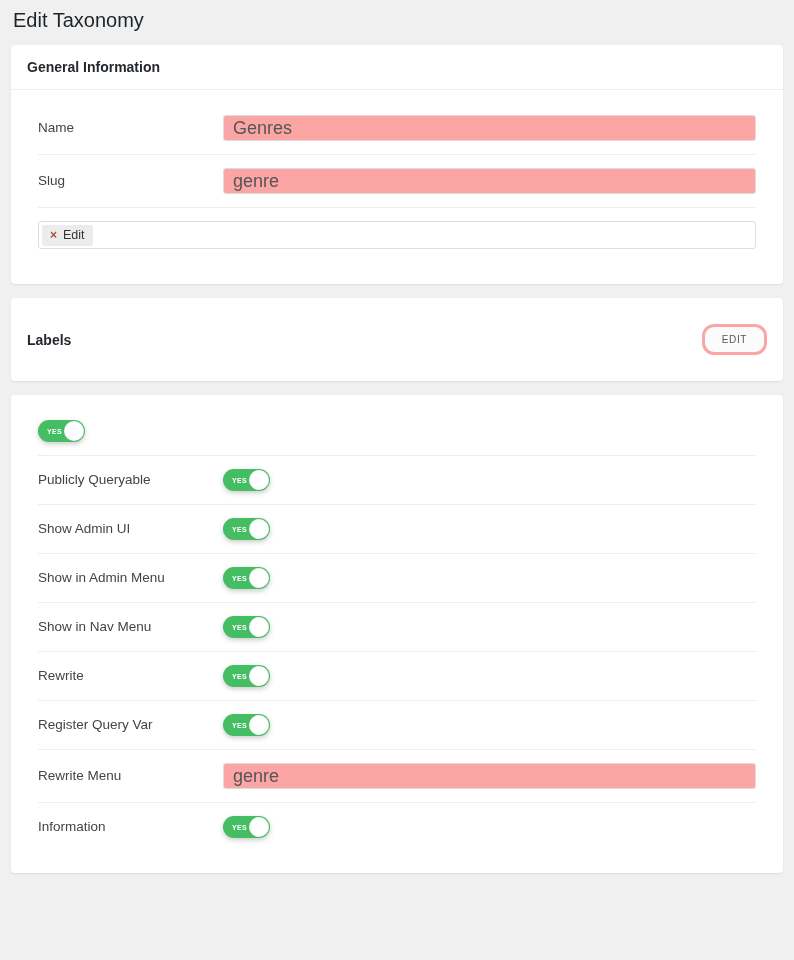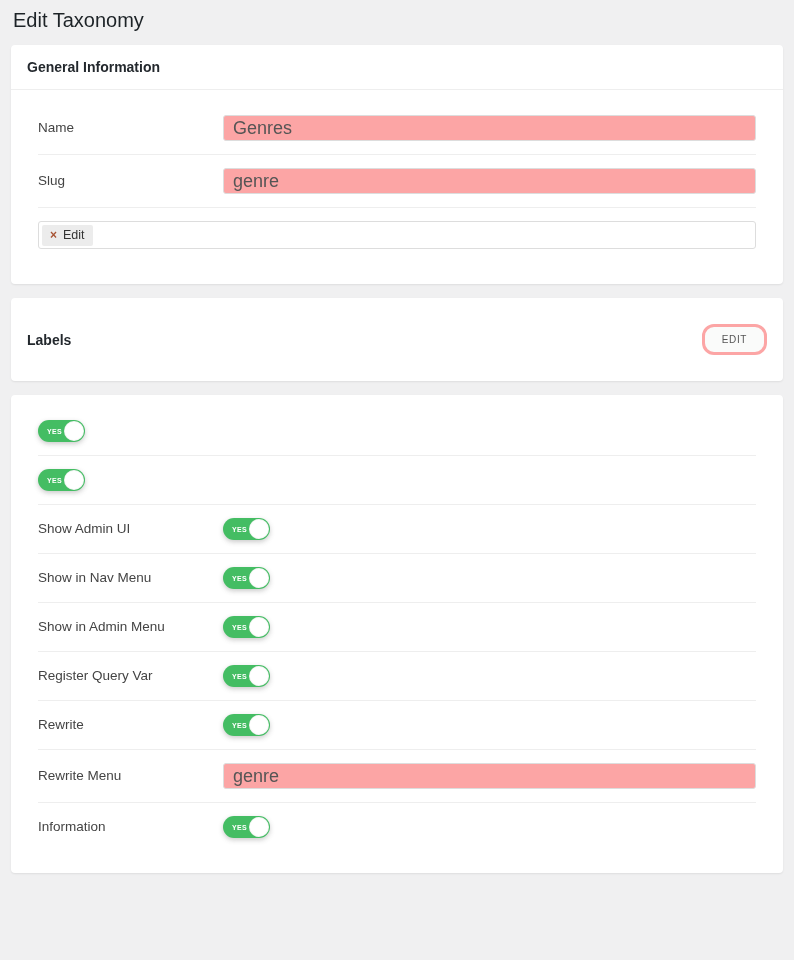--- a/index.html
+++ b/index.html
@@ -190,71 +190,72 @@
       <div class="form-row">
         <div class="row-control">
           <div class="toggle">
             <span class="toggle-text">YES</span>
             <span class="toggle-knob"></span>
           </div>
         </div>
       </div>
 
       <div class="form-row">
+        <div class="row-label">Publicly Queryable</div>
         <div class="row-control">
           <div class="toggle">
             <span class="toggle-text">YES</span>
             <span class="toggle-knob"></span>
           </div>
         </div>
       </div>
 
       <div class="form-row">
         <div class="row-label">Show Admin UI</div>
         <div class="row-control">
           <div class="toggle">
             <span class="toggle-text">YES</span>
             <span class="toggle-knob"></span>
           </div>
         </div>
       </div>
 
       <div class="form-row">
+        <div class="row-label">Show in Admin Menu</div>
+        <div class="row-control">
+          <div class="toggle">
+            <span class="toggle-text">YES</span>
+            <span class="toggle-knob"></span>
+          </div>
+        </div>
+      </div>
+
+      <div class="form-row">
         <div class="row-label">Show in Nav Menu</div>
         <div class="row-control">
           <div class="toggle">
             <span class="toggle-text">YES</span>
             <span class="toggle-knob"></span>
           </div>
         </div>
       </div>
 
-      <div class="form-row">
-        <div class="row-label">Show in Admin Menu</div>
-        <div class="row-control">
-          <div class="toggle">
-            <span class="toggle-text">YES</span>
-            <span class="toggle-knob"></span>
-          </div>
-        </div>
-      </div>
-
+
+      <div class="form-row">
+        <div class="row-label">Rewrite</div>
+        <div class="row-control">
+          <div class="toggle">
+            <span class="toggle-text">YES</span>
+            <span class="toggle-knob"></span>
+          </div>
+        </div>
+      </div>
 
       <div class="form-row">
         <div class="row-label">Register Query Var</div>
-        <div class="row-control">
-          <div class="toggle">
-            <span class="toggle-text">YES</span>
-            <span class="toggle-knob"></span>
-          </div>
-        </div>
-      </div>
-
-      <div class="form-row">
-        <div class="row-label">Rewrite</div>
         <div class="row-control">
           <div class="toggle">
             <span class="toggle-text">YES</span>
             <span class="toggle-knob"></span>
           </div>
         </div>
       </div>
 
       <div class="form-row">
         <div class="row-label">Rewrite Menu</div>

